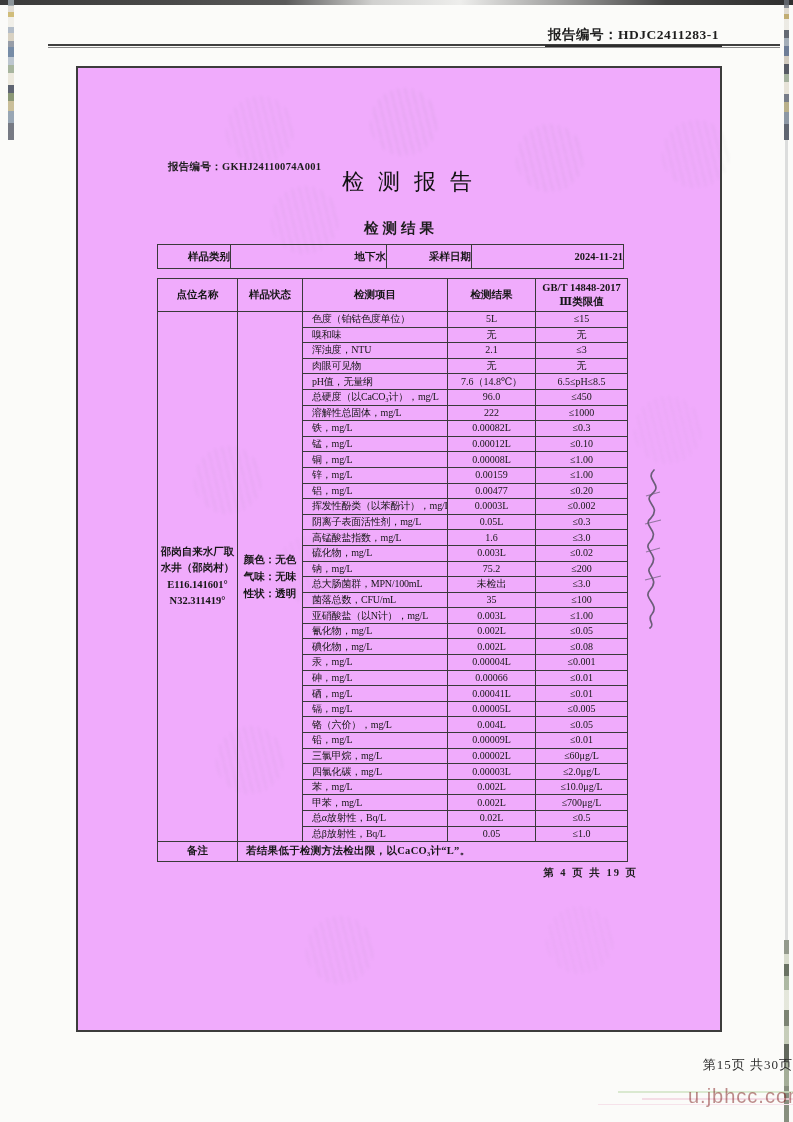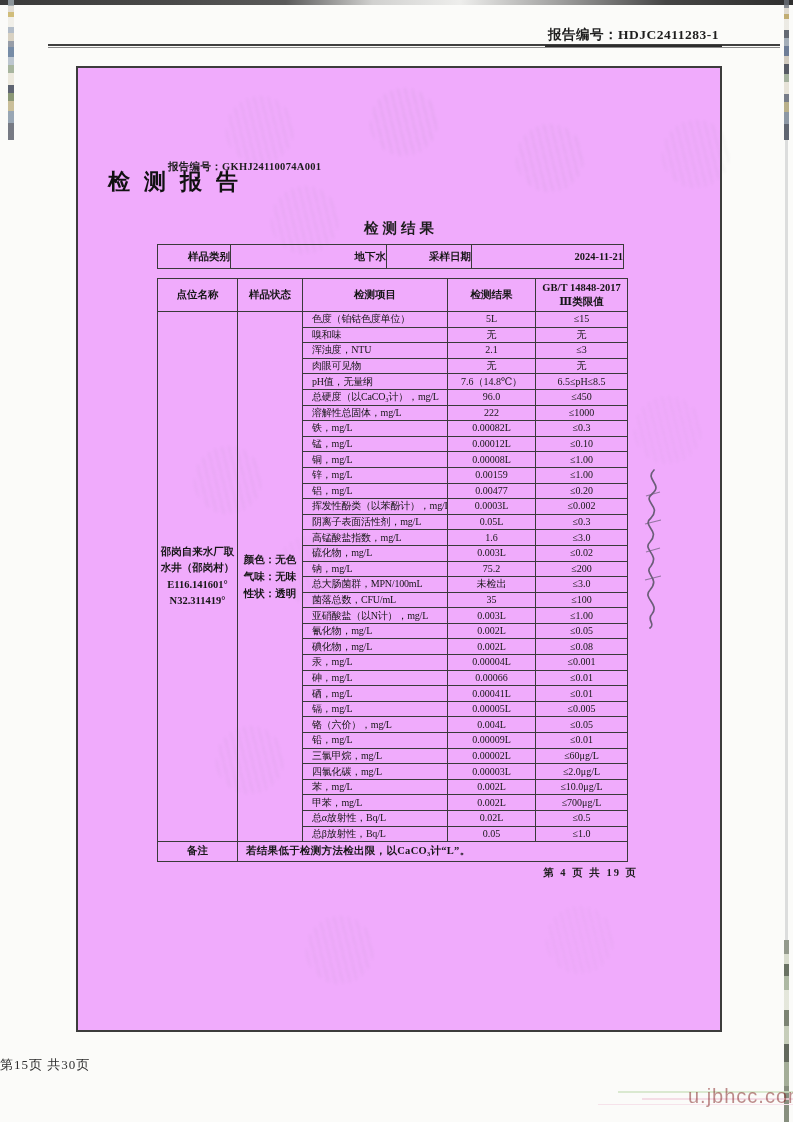--- a/index.html
+++ b/index.html
@@ -24,22 +24,22 @@
   
   .header-line { position:absolute; left:48px; top:44px; width:732px; height:4px;
     border-top:2px solid #3f3f3f; border-bottom:1px solid #8a8a8a; }
   .top-report-no { position:absolute; left:545px; top:26px; font-size:13.5px; font-weight:600;
     color:#1e1e1e; border-bottom:2px solid #2c2c2c; padding:0 3px 1px 3px; letter-spacing:.5px; white-space:nowrap; }
   
   .sheet { position:absolute; left:76px; top:66px; width:646px; height:966px;
     background:#f0abfc; border:2px solid #3c3c3c; }
   .sheet-inner { position:relative; width:100%; height:100%; }
   .report-no { position:absolute; left:90px; top:92px; font-size:10.5px; font-weight:bold; letter-spacing:.3px; }
-  .doc-title { position:absolute; left:16px; right:0; top:99px; text-align:left;
-    font-size:22px; font-weight:bold; letter-spacing:14px; text-indent:14px; color:#111; }
+  .doc-title { position:absolute; left:16px; right:0; top:99px; text-align:center;
+    font-size:22px; font-weight:normal; letter-spacing:14px; text-indent:14px; color:#111; }
   .doc-subtitle { position:absolute; left:0; right:0; top:151px; text-align:center;
     font-size:14.5px; font-weight:bold; letter-spacing:4px; text-indent:4px; }
   
   table { border-collapse:collapse; table-layout:fixed; color:#161616; }
   td,th { border:1px solid #3a3a3a; overflow:hidden; }
   .sample-table { position:absolute; left:79px; top:176px; width:466px; }
   .sample-table td { height:24px; font-size:10.5px; font-weight:bold; text-align:right; vertical-align:middle; }
   .results-table { position:absolute; left:79px; top:210px; width:470px; }
   .results-table thead th { height:33px; font-size:10.5px; font-weight:bold; text-align:center; vertical-align:middle; line-height:1.3; white-space:pre-line; }
   .results-table tbody td { height:15.6px; font-size:10px; text-align:center; vertical-align:middle; line-height:1; }
@@ -54,21 +54,21 @@
   
   .smudge { position:absolute; width:68px; height:68px; border-radius:50%;
     background:repeating-linear-gradient(48deg, rgba(110,112,118,.5) 0 2px, transparent 2px 7px);
     filter:blur(1.6px); opacity:.14; transform:rotate(28deg); pointer-events:none; }
   .s1{left:148px;top:28px;} .s2{left:292px;top:20px;opacity:.18;} .s3{left:193px;top:118px;}
   .s4{left:438px;top:56px;opacity:.17;} .s5{left:584px;top:52px;} .s6{left:116px;top:378px;}
   .s7{left:198px;top:468px;opacity:.1;} .s8{left:138px;top:658px;} .s9{left:228px;top:848px;}
   .s10{left:468px;top:838px;opacity:.1;} .s11{left:556px;top:328px;opacity:.1;}
   .handwriting { position:absolute; left:556px; top:398px; width:38px; height:164px; opacity:.8; }
   
-  .outer-footer { position:absolute; left:0; right:0; top:1056px; text-align:left;
+  .outer-footer { position:absolute; left:0; right:0; top:1056px; text-align:right;
     font-size:13px; color:#2e2e2e; letter-spacing:1px; }
   .wm-line-green { position:absolute; left:618px; top:1091px; width:175px; height:2px; background:#cfe3c2; opacity:.75; }
   .wm-line-pink1 { position:absolute; left:642px; top:1098px; width:151px; height:2px; background:#f3d6e0; opacity:.8; }
   .wm-line-pink2 { position:absolute; left:598px; top:1104px; width:195px; height:1px; background:#f6e2ea; }
   .wm-text { position:absolute; left:688px; top:1085px; font-size:20px; color:#7f1d1d; opacity:.5;
     letter-spacing:1px; font-family:"Liberation Sans","DejaVu Sans",sans-serif; }
 </style>
 </head>
 <body>
 

